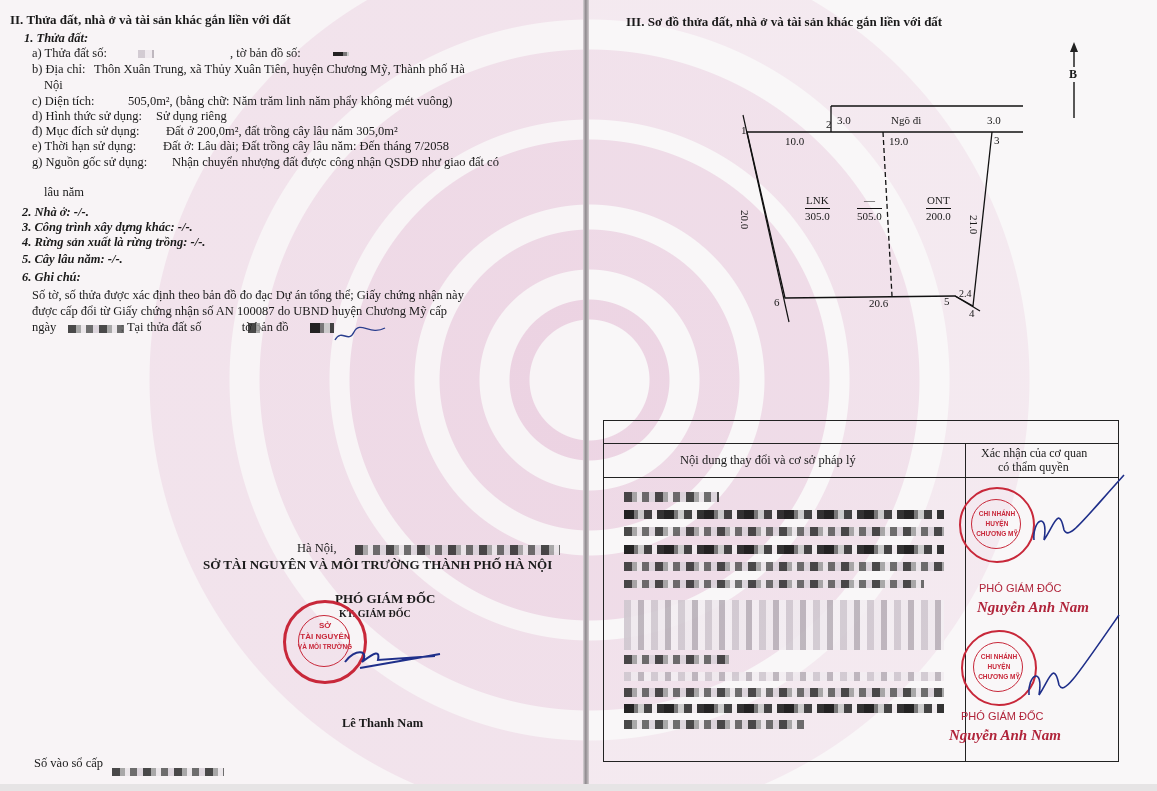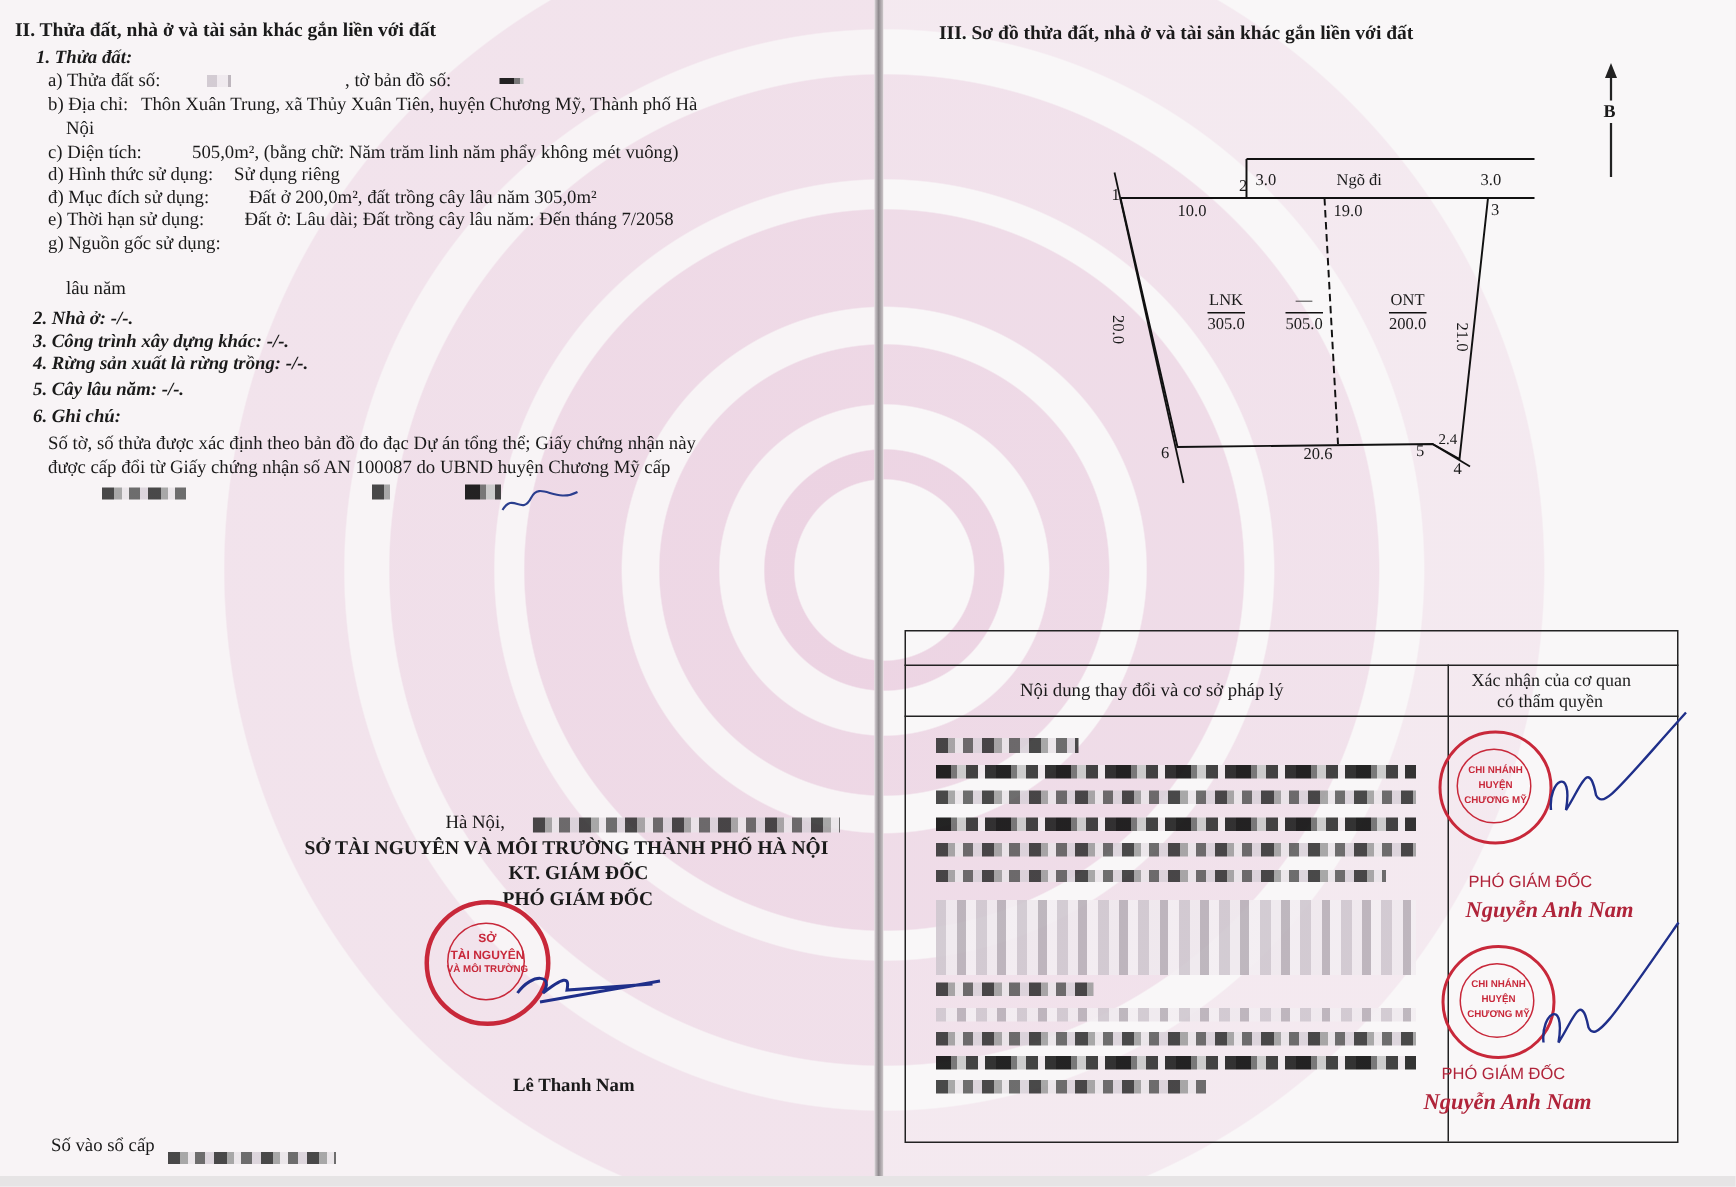--- a/index.html
+++ b/index.html
@@ -71,20 +71,21 @@
   <div class="t" style="left:32px;top:109px;">d) Hình thức sử dụng:</div>
   <div class="t" style="left:156px;top:109px;">Sử dụng riêng</div>
 
   <div class="t" style="left:32px;top:124px;">đ) Mục đích sử dụng:</div>
   <div class="t" style="left:166px;top:124px;">Đất ở 200,0m², đất trồng cây lâu năm 305,0m²</div>
 
   <div class="t" style="left:32px;top:139px;">e) Thời hạn sử dụng:</div>
   <div class="t" style="left:163px;top:139px;">Đất ở: Lâu dài; Đất trồng cây lâu năm: Đến tháng 7/2058</div>
 
   <div class="t" style="left:32px;top:155px;">g) Nguồn gốc sử dụng:</div>
+  <div class="t" style="left:172px;top:155px;">Nhận chuyển nhượng đất được công nhận QSDĐ như giao đất có</div>
   <div class="t" style="left:44px;top:185px;">lâu năm</div>
 
   <div class="t bold ital" style="left:22px;top:205px;">
     <span>2. Nhà ở:</span>
     <span>-/-.</span>
   </div>
   <div class="t bold ital" style="left:22px;top:220px;">
     <span>3. Công trình xây dựng khác:</span>
     <span>-/-.</span>
   </div>
@@ -93,31 +94,38 @@
     <span>-/-.</span>
   </div>
   <div class="t bold ital" style="left:22px;top:252px;">
     <span>5. Cây lâu năm:</span>
     <span>-/-.</span>
   </div>
 
   <div class="t bold ital" style="left:22px;top:270px;">6. Ghi chú:</div>
   <div class="t" style="left:32px;top:288px;">Số tờ, số thửa được xác định theo bản đồ đo đạc Dự án tổng thể; Giấy chứng nhận này</div>
   <div class="t" style="left:32px;top:304px;">được cấp đổi từ Giấy chứng nhận số AN 100087 do UBND huyện Chương Mỹ cấp</div>
+  <div class="t" style="left:32px;top:320px;">
+    <span>ngày</span>
+    <span style="display:inline-block;width:58px;"></span>
+    <span>; Tại thửa đất số</span>
+    <span style="display:inline-block;width:34px;"></span>
+    <span>tờ bản đồ</span>
+  </div>
   <div class="redact" style="left:68px;top:325px;width:56px;height:8px;"></div>
   <div class="redact" style="left:248px;top:323px;width:12px;height:10px;"></div>
   <div class="redact dark" style="left:310px;top:323px;width:24px;height:10px;"></div>
   <svg class="sig" style="left:330px;top:318px;" width="60" height="30">
     <path d="M5 22 C 12 10, 18 26, 24 14 S 40 18, 55 10" stroke="#2a3e8e" stroke-width="1.4" fill="none"></path>
   </svg>
 
   <div class="t" style="left:297px;top:541px;">Hà Nội,</div>
   <div class="redact" style="left:355px;top:545px;width:205px;height:10px;"></div>
   <div class="t bold" style="left:203px;top:557px;font-size:13px;">SỞ TÀI NGUYÊN VÀ MÔI TRƯỜNG THÀNH PHỐ HÀ NỘI</div>
-  <div class="t bold" style="left:339px;top:574px;font-size:13px;">KT. GIÁM ĐỐC</div>
+  <div class="t bold" style="left:339px;top:606px;font-size:10px;">KT. GIÁM ĐỐC</div>
   <div class="t bold" style="left:335px;top:591px;font-size:13px;">PHÓ GIÁM ĐỐC</div>
 
   <div class="stamp" style="left:283px;top:600px;width:78px;height:78px;">
     <div class="inner" style="left:12px;top:12px;width:50px;height:50px;"></div>
     <div class="stamp-text" style="top:18px;font-size:8px;">SỞ</div>
     <div class="stamp-text" style="top:29px;font-size:8px;">TÀI NGUYÊN</div>
     <div class="stamp-text" style="top:40px;font-size:6.5px;">VÀ MÔI TRƯỜNG</div>
   </div>
   <svg class="sig" style="left:340px;top:640px;" width="110" height="40">
     <path d="M5 22 C 15 8, 30 10, 22 22 C 35 12, 40 10, 38 20 L 95 16 M20 28 L 100 14" stroke="#1f2f8a" stroke-width="2" fill="none"></path>

